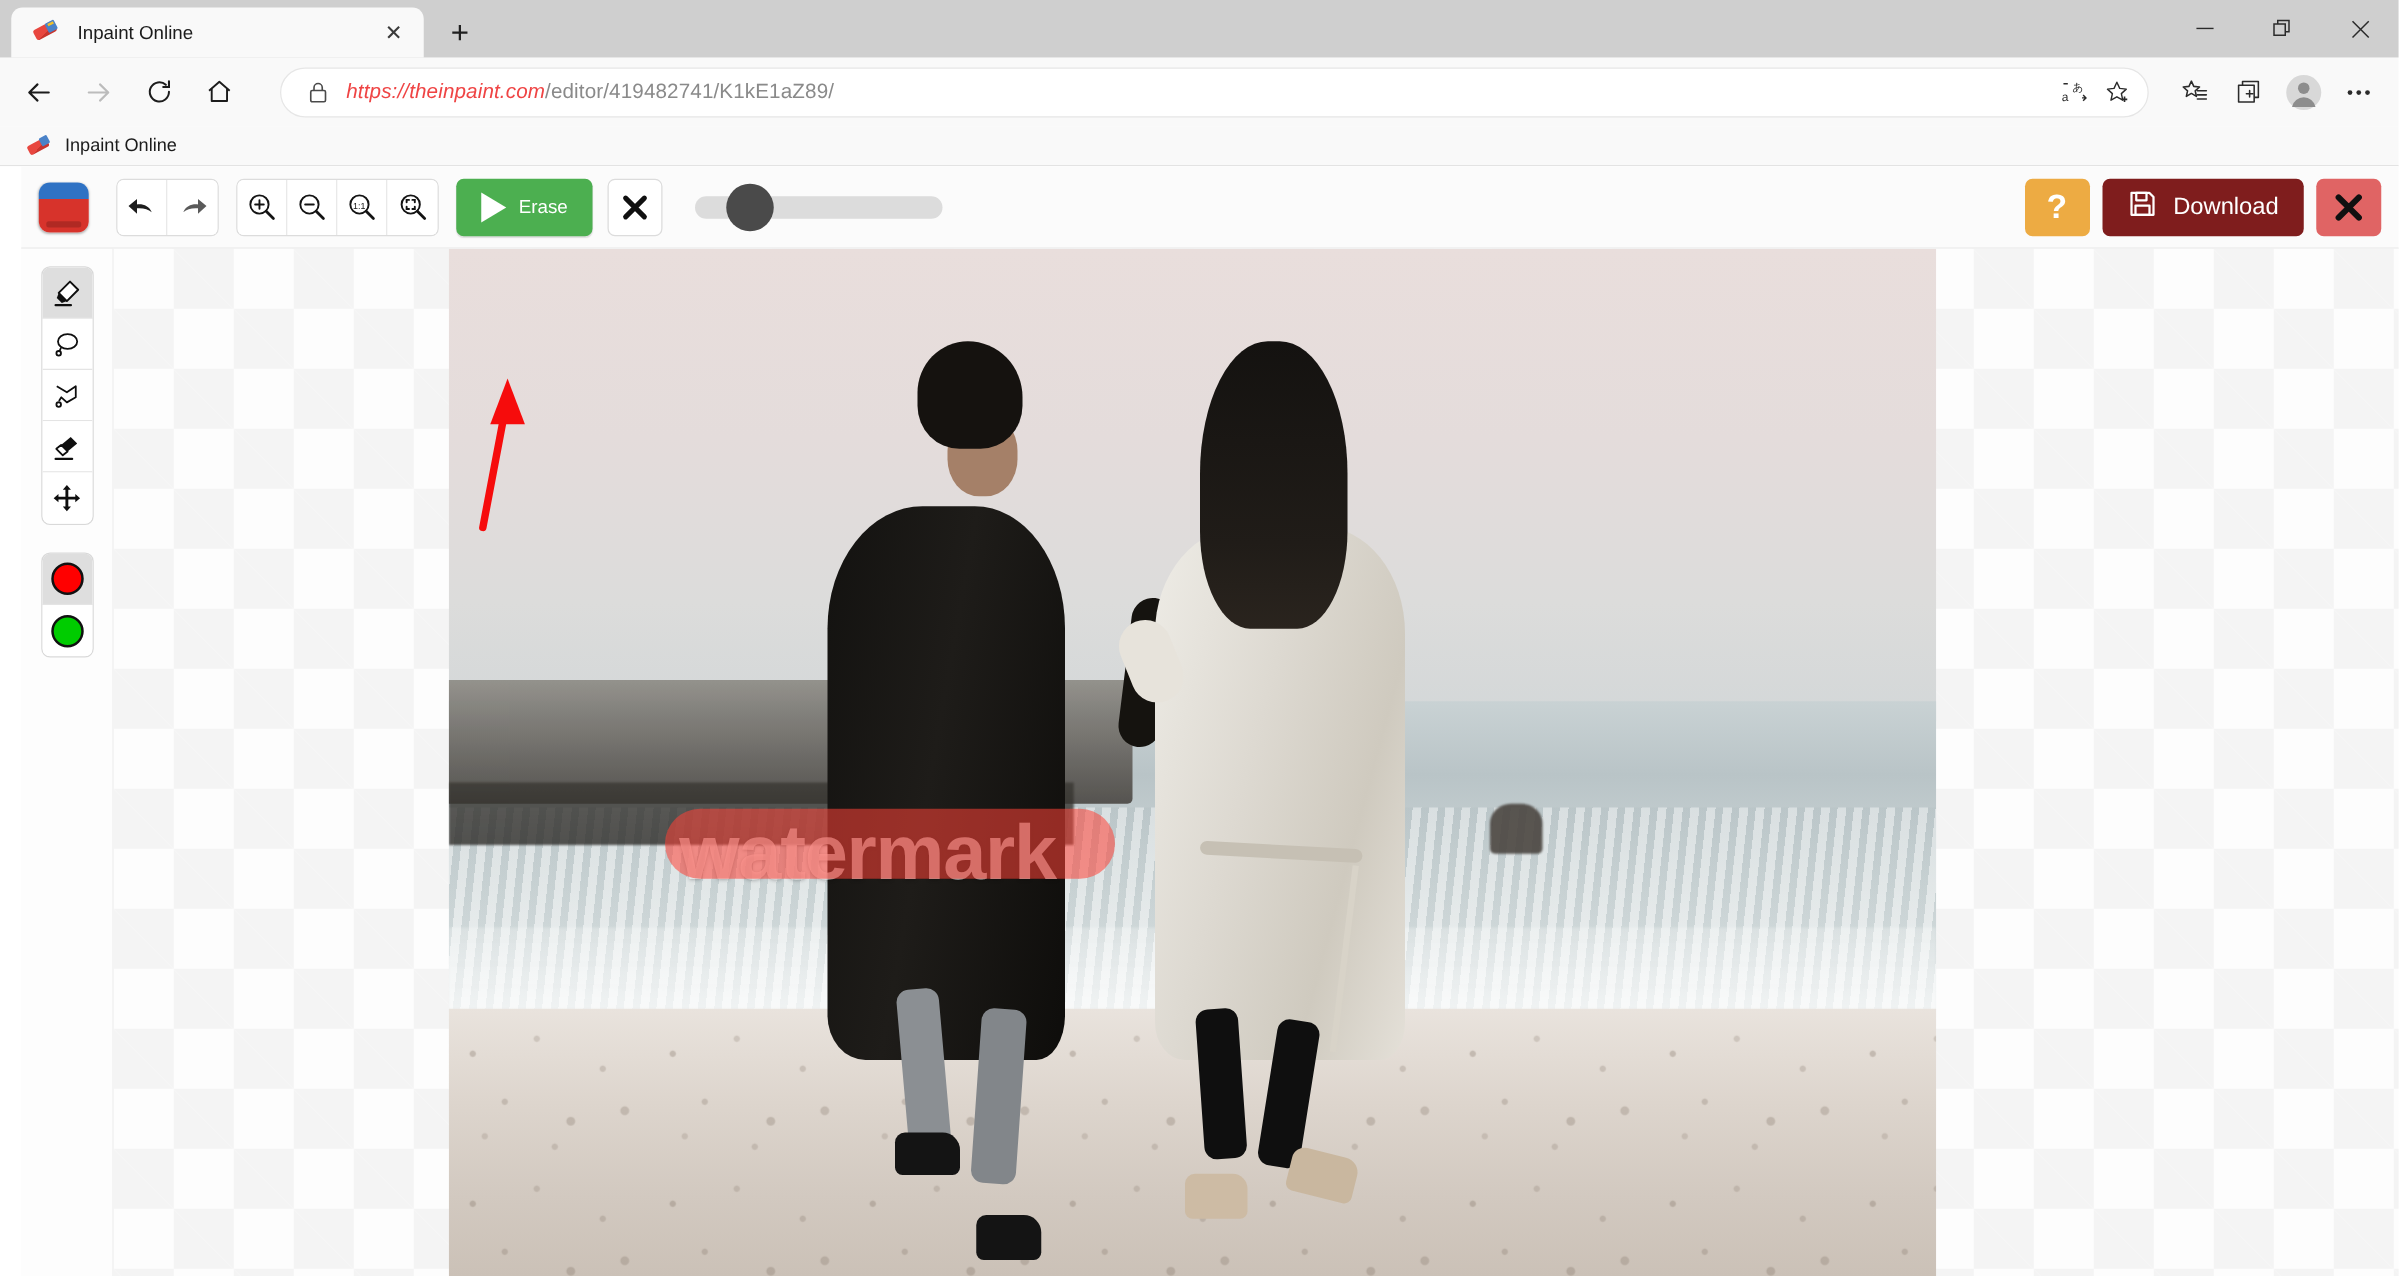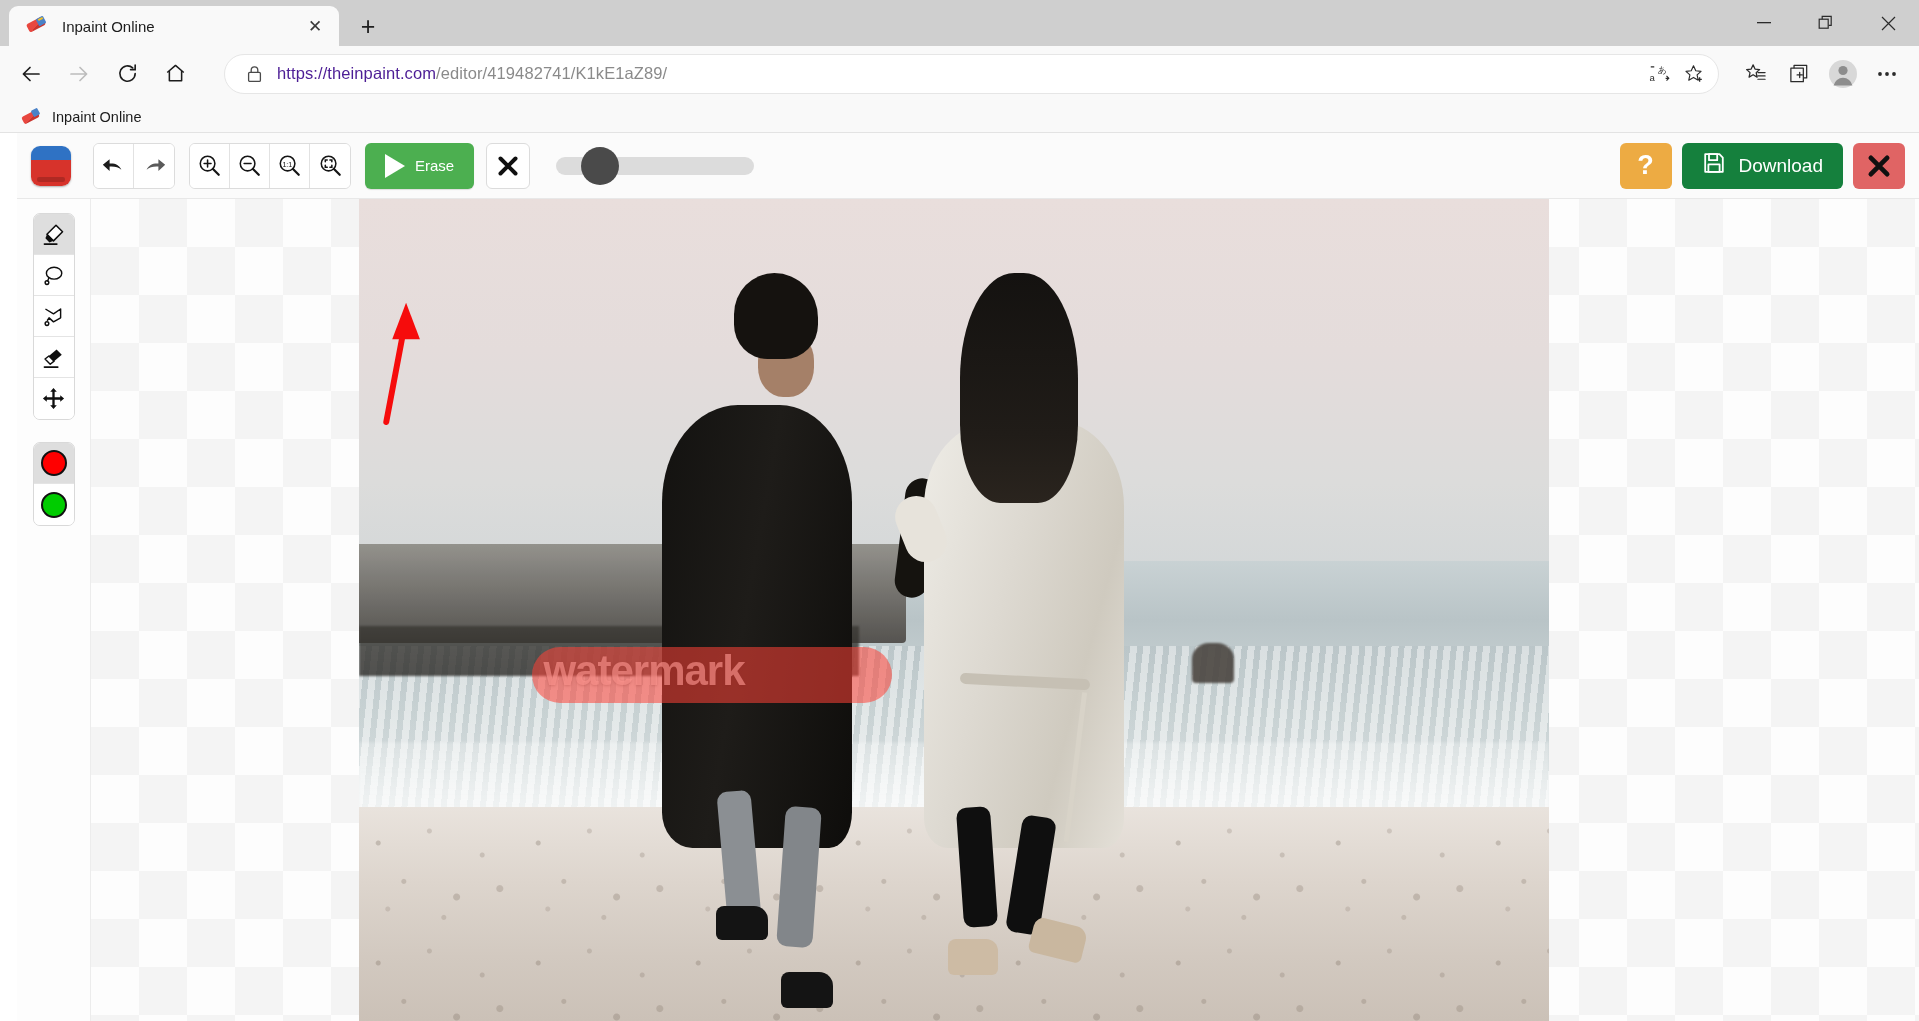--- a/index.html
+++ b/index.html
@@ -73,21 +73,21 @@
   .omnibox {
     flex: 1; height: 40px; background: #ffffff; border-radius: 20px;
     display: flex; align-items: center; padding: 0 8px 0 16px;
     margin: 0 8px 0 22px; border: 1px solid #e6e6e6;
   }
   .lock { width: 26px; flex: 0 0 26px; display: flex; align-items: center; justify-content: center; }
   .urltext {
     flex: 1; font-size: 16.5px; color: #8a8a8a; white-space: nowrap;
     overflow: hidden; margin-left: 10px; letter-spacing: .1px;
   }
-  .urltext .host { color: #4c1d95; }
+  .urltext .host { color: #ef4444; font-style: italic; }
   .omni-icon { width: 34px; height: 34px; display: flex; align-items: center; justify-content: center; }
   .toolicons { display: flex; align-items: center; margin-left: 6px; }
   .toolicon {
     width: 44px; height: 42px; border-radius: 6px;
     display: flex; align-items: center; justify-content: center;
   }
 
   
   .bookmarks {
     height: 32px; background: #f9f9f9; display: flex; align-items: center;
@@ -154,21 +154,21 @@
     position: absolute; left: 22%; top: 50%; transform: translate(-50%,-50%);
     width: 38px; height: 38px; border-radius: 50%; background: #4a4a4a;
   }
   .tb-spacer { flex: 1; }
   .help-btn {
     width: 52px; height: 46px; background: #edab43; border-radius: 6px;
     display: flex; align-items: center; justify-content: center;
     color: #fff; font-size: 27px; font-weight: bold; margin-right: 10px;
   }
   .dl-btn {
-    height: 46px; background: #15803d; border-radius: 6px; color: #fff;
+    height: 46px; background: #7f1d1d; border-radius: 6px; color: #fff;
     display: flex; align-items: center; gap: 13px; padding: 0 20px;
     font-size: 19px; margin-right: 10px;
   }
   .close-btn {
     width: 52px; height: 46px; background: #e06464; border-radius: 6px;
     display: flex; align-items: center; justify-content: center;
   }
 
   
   .appbody { flex: 1; display: flex; min-height: 0; position: relative; }
@@ -282,21 +282,21 @@
   .p2-strap { position:absolute; left:60%; top:60%; width:5px; height:150px; background:#d8d3c8; transform: rotate(7deg); }
   .p2-arm { position:absolute; left:45.5%; top:36%; width:42px; height:68px; background:#e7e3db; border-radius:22px; transform: rotate(-22deg); }
   .p2-leg1 { position:absolute; left:50.5%; top:74%; width:34px; height:120px; background:#0f0f0f; border-radius:10px; transform: rotate(-4deg); }
   .p2-leg2 { position:absolute; left:55%; top:75%; width:34px; height:118px; background:#0f0f0f; border-radius:10px; transform: rotate(9deg); }
   .p2-shoe1 { position:absolute; left:49.5%; top:90%; width:50px; height:36px; background:#cdbba4; border-radius:8px 12px 6px 6px; }
   .p2-shoe2 { position:absolute; left:56.5%; top:88%; width:54px; height:36px; background:#c9b79f; border-radius:10px 12px 6px 6px; transform: rotate(14deg); }
 
   
   .wm-text {
     position:absolute; left:15.5%; top:54.5%;
-    font-size: 42px; font-weight: 700; color: rgba(255,255,255,.62);
+    font-size: 62px; font-weight: 700; color: rgba(255,255,255,.62);
     font-family: "Liberation Sans", sans-serif; letter-spacing: -1px;
     text-shadow: 0 1px 3px rgba(0,0,0,.25);
   }
   .wm-mask {
     position:absolute; left:14.5%; top:54.5%; width:360px; height:56px;
     background: #ff4136; opacity:.55; border-radius: 30px;
   }
 
   
   .annot { position:absolute; left:0; top:0; width:100%; height:100%; pointer-events:none; }

